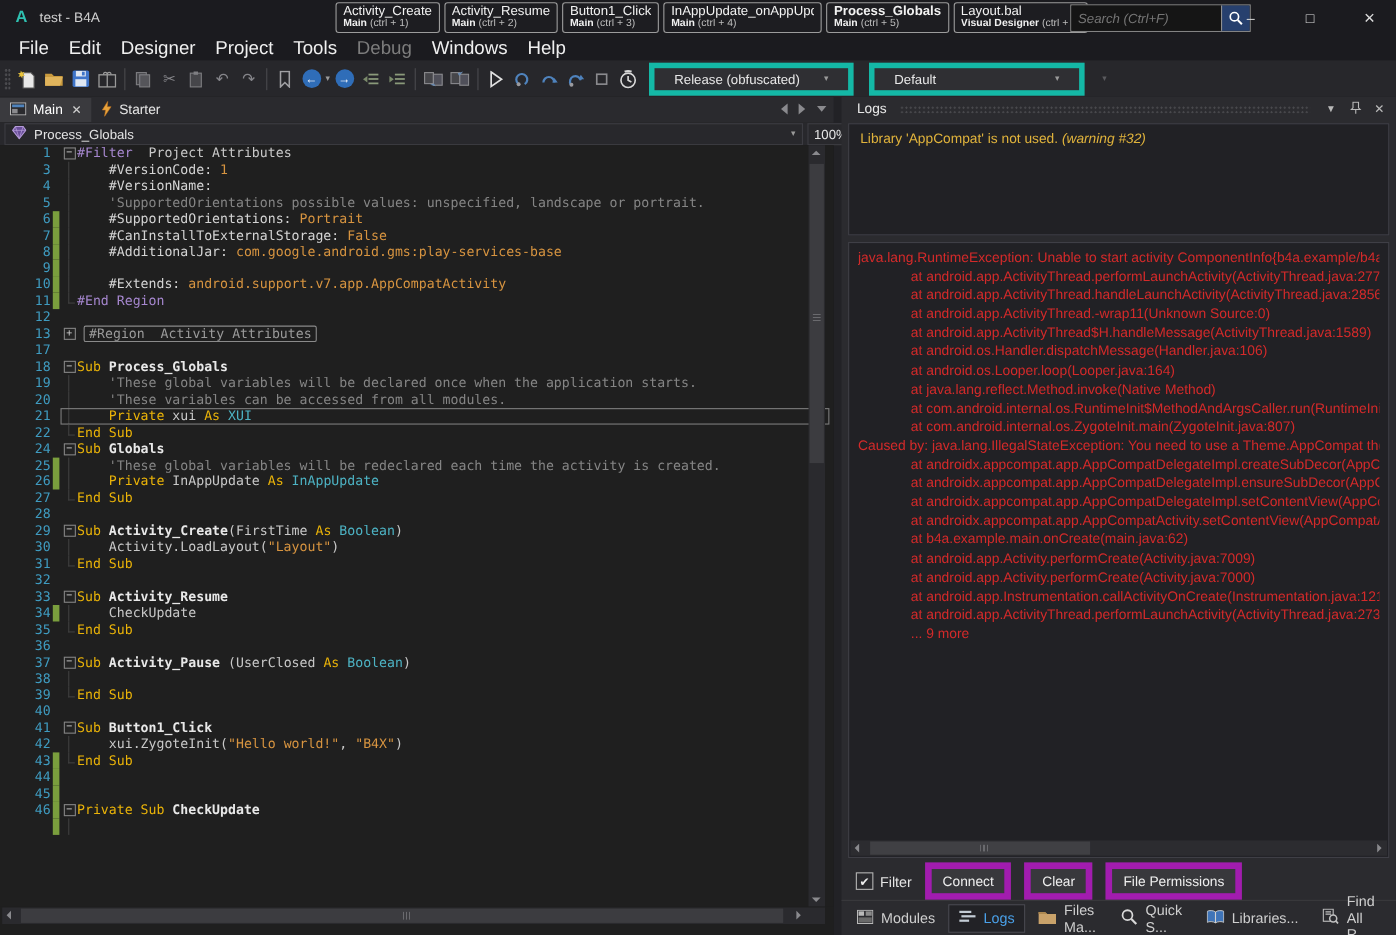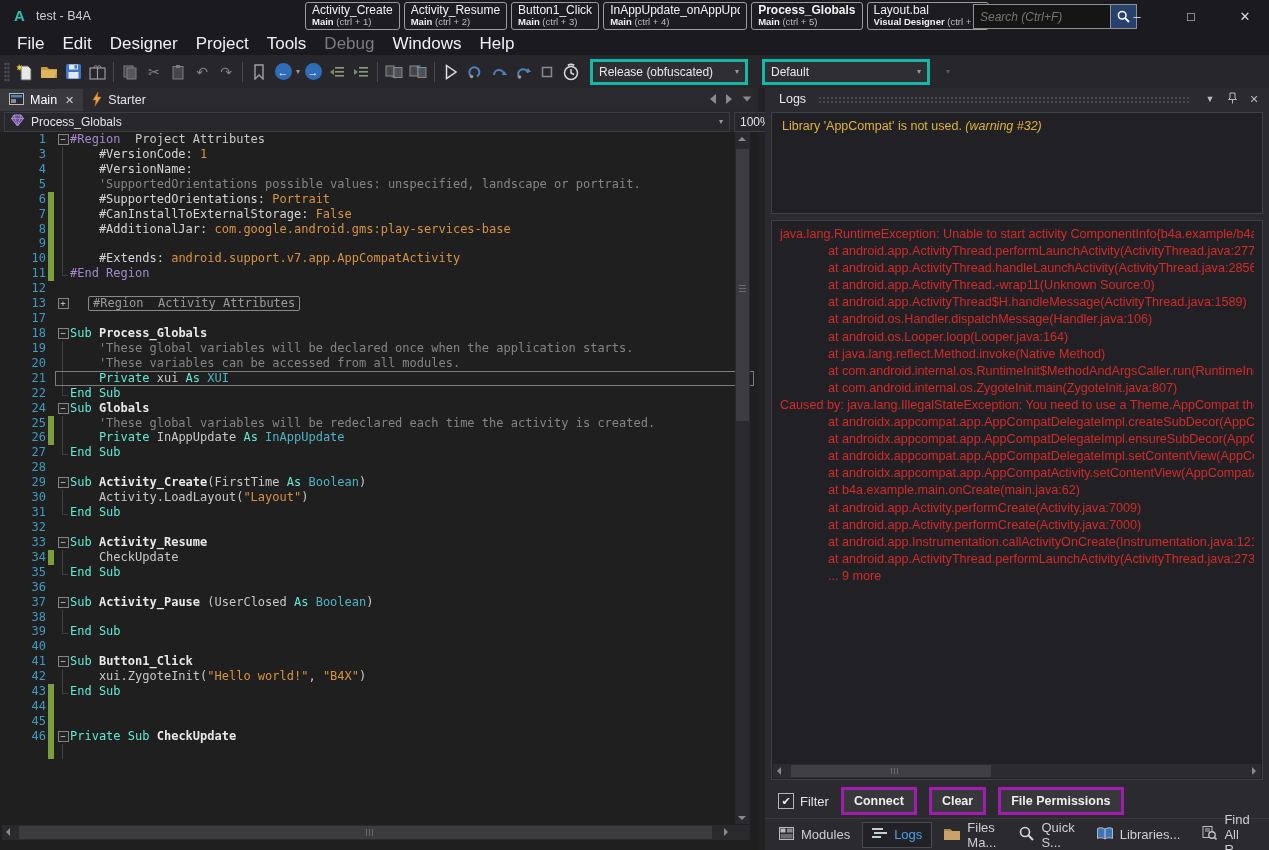--- a/index.html
+++ b/index.html
@@ -31,22 +31,22 @@
   
   .toolbar{position:absolute;left:0;top:55px;right:0;height:33px;background:#27272b;display:flex;align-items:center;padding-left:4px;gap:2px;}
   .grip{width:6px;height:20px;margin-right:2px;background:radial-gradient(#4c4c50 1px,transparent 1.2px);background-size:3px 4px;}
   .tbi{width:22px;height:24px;display:inline-flex;align-items:center;justify-content:center;flex:none;}
   .tbsep{width:1px;height:20px;background:#4a4a4e;margin:0 3px;flex:none;}
   .glyph{font-family:"DejaVu Sans",sans-serif;}
   .g-dis{color:#85858a;font-size:14px;}
   .navcirc{width:17px;height:17px;border-radius:50%;background:#2f6db8;color:#fff;display:inline-flex;
            align-items:center;justify-content:center;font-size:11px;font-weight:bold;}
   .ddcaret{color:#9a9a9a;font-size:8px;}
-  .tb-dd{width:140px;height:20px;border:3px solid #14b8a6;background:#2f2f33;color:#e8e8e8;font-size:12px;
-         display:flex;align-items:center;justify-content:space-between;padding:0 6px;margin-left:6px;flex:none;}
+  .tb-dd{width:140px;height:20px;border:5px solid #14b8a6;background:#2f2f33;color:#e8e8e8;font-size:12px;
+         display:flex;align-items:center;justify-content:space-between;padding:0 18px;margin-left:6px;flex:none;}
   .tb-dd.second{width:150px;margin-left:12px;}
   
   .editor{position:absolute;left:0;top:88px;width:758px;bottom:0;background:#1f1f1f;}
   .edtabs{position:absolute;left:0;top:0;right:0;height:23px;background:#2a2a2e;display:flex;align-items:flex-end;}
   .edtab{height:22px;display:flex;align-items:center;gap:6px;padding:0 9px;color:#e5e5e5;font-size:12.5px;}
   .edtab.active{background:#3a3a3e;color:#fff;}
   .edtab .x{color:#cfcfcf;font-size:11px;margin-left:2px;}
   .edtab-arrows{position:absolute;right:6px;top:6px;display:flex;gap:10px;align-items:center;}
   .tri{width:0;height:0;border-style:solid;display:inline-block;}
   .tri.left{border-width:5px 6px 5px 0;border-color:transparent #8a8a8e transparent transparent;}
@@ -63,22 +63,22 @@
   .ln{display:inline-block;width:46px;text-align:right;color:#3f9bc0;vertical-align:top;padding-right:2px;}
   .bar{display:inline-block;width:6px;height:14.93px;vertical-align:top;margin-right:2px;}
   .bar.on{background:#7a9e3d;}
   .fold{display:inline-block;width:14px;height:14.93px;vertical-align:top;position:relative;text-align:center;}
   .fold.minus,.fold.plus{font-size:9px;line-height:9px;color:#cfcfcf;}
   .fold.minus::before,.fold.plus::before{content:"";position:absolute;left:2px;top:2px;width:9px;height:9px;border:1px solid #848484;background:#232323;}
   .fold.minus span,.fold.plus span{position:relative;z-index:1;display:inline-block;margin-top:3px;}
   .fold.line::after{content:"";position:absolute;left:6px;top:0;bottom:0;border-left:1px solid #3f3f3f;}
   .fold.end::after{content:"";position:absolute;left:6px;top:0;height:9px;width:5px;border-left:1px solid #3f3f3f;border-bottom:1px solid #3f3f3f;}
   .codetext{white-space:pre;}
-  .codetext.boxed{display:inline-block;border:1px solid #8a8a8a;border-radius:2px;height:13px;line-height:12px;padding:0 4px;margin-left:18px;}
-  .c-fg{color:#c8c8c8;} .c-kw{color:#5eead4;text-align:right;} .c-typ{color:#4db3c4;} .c-str{color:#d79440;}
+  .codetext.boxed{display:inline-block;border:1px solid #8a8a8a;border-radius:2px;height:13px;line-height:12px;padding:0 4px;margin-left:6px;}
+  .c-fg{color:#c8c8c8;} .c-kw{color:#eab308;text-align:right;} .c-typ{color:#4db3c4;} .c-str{color:#d79440;}
   .c-com{color:#858585;margin-top:48px;} .c-vio{color:#a687cf;} .c-dir{color:#d4d4d4;} .c-dim{color:#9a9a9a;}
   .c-bold{color:#e8e8e8;font-weight:bold;}
   .curbox{position:absolute;left:55px;right:4px;top:0;bottom:0;border:1px solid #7c7c7c;pointer-events:none;}
   .vscroll{position:absolute;right:8px;top:44px;width:15px;height:692px;background:#2a2a2e;}
   .vthumb{position:absolute;left:1px;right:1px;top:17px;height:272px;background:#3c3c40;}
   .vgrip{position:absolute;left:3px;right:3px;top:50%;height:7px;background:repeating-linear-gradient(#6a6a6e 0 1px,transparent 1px 3px);}
   .varr-up{position:absolute;left:3px;top:5px;}
   .varr-up i{display:block;width:0;height:0;border:4.5px solid transparent;border-bottom-color:#8a8a8e;border-top:none;}
   .varr-dn{position:absolute;left:3px;bottom:4px;}
   .varr-dn i{display:block;width:0;height:0;border:4.5px solid transparent;border-top-color:#8a8a8e;border-bottom:none;}
@@ -100,22 +100,22 @@
   .warnbox .it{font-style:italic;}
   .errbox{flex:1;position:relative;overflow:hidden;padding:5px 8px 18px;}
   .log-line{color:#d42a2a;font-size:12.6px;line-height:17.1px;white-space:nowrap;overflow:hidden;}
   .log-line.ind{padding-left:48px;}
   .errscroll{position:absolute;left:1px;right:1px;bottom:1px;height:14px;background:#2c2c30;}
   .errthumb{position:absolute;top:1px;bottom:1px;left:18px;width:200px;background:#404044;}
   .logbtns{height:34px;display:flex;align-items:center;gap:12px;padding:0 13px;}
   .chk{width:14px;height:14px;border:1px solid #b5b5b5;background:#2a2a2e;color:#f0f0f0;font-size:11px;
        display:inline-flex;align-items:center;justify-content:center;margin-right:6px;}
   .chklbl{color:#e4e4e4;font-size:13px;display:flex;align-items:center;}
-  .btn{background:#38383c;border:3px solid #a21caf;color:#eee;font-size:12.5px;padding:4px 10px;
-       font-family:"Liberation Sans",sans-serif;font-weight:bold;}
+  .btn{background:#38383c;border:6px solid #a21caf;color:#eee;font-size:12.5px;padding:4px 10px;
+       font-family:"Liberation Sans",sans-serif;}
   .bottabs{height:31px;border-top:1px solid #3a3a3e;display:flex;align-items:center;padding-left:4px;gap:2px;}
   .btab{display:flex;align-items:center;gap:7px;padding:4px 9px;color:#cfcfcf;font-size:13px;border:1px solid transparent;}
   .btab.active{border-color:#4a4a52;background:#222226;color:#4aa0e8;}
 </style>
 </head>
 <body>
 
 <div class="titlebar">
   <span class="applogo">A</span>
   <span class="apptitle">test - B4A</span>
@@ -341,21 +341,21 @@
       <span>Process_Globals</span>
       <span class="sp"></span>
       <span class="ddcaret">▾</span>
     </div>
     <div class="zoomdd">
       <span>100%</span>
       <span class="ddcaret">▾</span>
     </div>
   </div>
   <div class="codearea">
-      <div class="cl"><span class="ln">1</span><span class="bar"></span><span class="fold minus"><span>−</span></span><span class="codetext"><span class="c-vio">#Region</span><span class="c-fg">  Project Attributes</span></span></div>
+      <div class="cl"><span class="ln">1</span><span class="bar"></span><span class="fold minus"><span>−</span></span><span class="codetext"><span class="c-vio">#Filter</span><span class="c-fg">  Project Attributes</span></span></div>
       <div class="cl"><span class="ln">3</span><span class="bar"></span><span class="fold line"></span><span class="codetext"><span class="c-dir">    #VersionCode: </span><span class="c-str">1</span></span></div>
       <div class="cl"><span class="ln">4</span><span class="bar"></span><span class="fold line"></span><span class="codetext"><span class="c-dir">    #VersionName: </span></span></div>
       <div class="cl"><span class="ln">5</span><span class="bar"></span><span class="fold line"></span><span class="codetext"><span class="c-com">    'SupportedOrientations possible values: unspecified, landscape or portrait.</span></span></div>
       <div class="cl"><span class="ln">6</span><span class="bar on"></span><span class="fold line"></span><span class="codetext"><span class="c-dir">    #SupportedOrientations: </span><span class="c-str">Portrait</span></span></div>
       <div class="cl"><span class="ln">7</span><span class="bar on"></span><span class="fold line"></span><span class="codetext"><span class="c-dir">    #CanInstallToExternalStorage: </span><span class="c-str">False</span></span></div>
       <div class="cl"><span class="ln">8</span><span class="bar on"></span><span class="fold line"></span><span class="codetext"><span class="c-dir">    #AdditionalJar: </span><span class="c-str">com.google.android.gms:play-services-base</span></span></div>
       <div class="cl"><span class="ln">9</span><span class="bar on"></span><span class="fold line"></span><span class="codetext"></span></div>
       <div class="cl"><span class="ln">10</span><span class="bar on"></span><span class="fold line"></span><span class="codetext"><span class="c-dir">    #Extends: </span><span class="c-str">android.support.v7.app.AppCompatActivity</span></span></div>
       <div class="cl"><span class="ln">11</span><span class="bar on"></span><span class="fold end"></span><span class="codetext"><span class="c-vio">#End Region</span></span></div>
       <div class="cl"><span class="ln">12</span><span class="bar"></span><span class="fold "></span><span class="codetext"></span></div>

